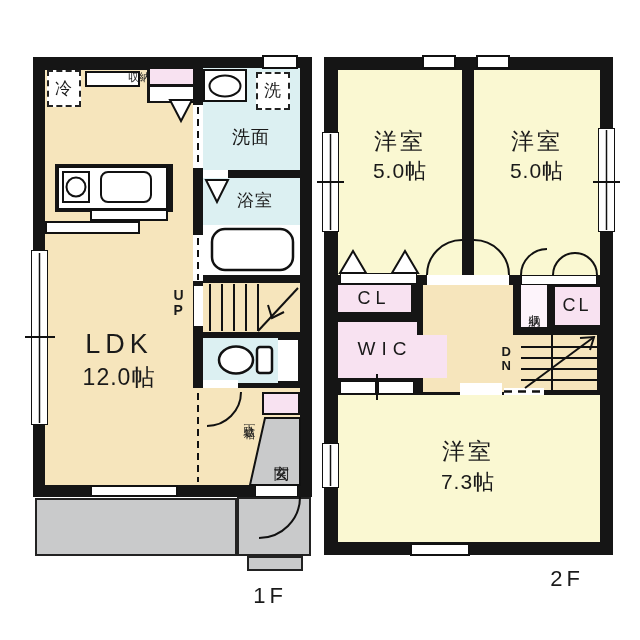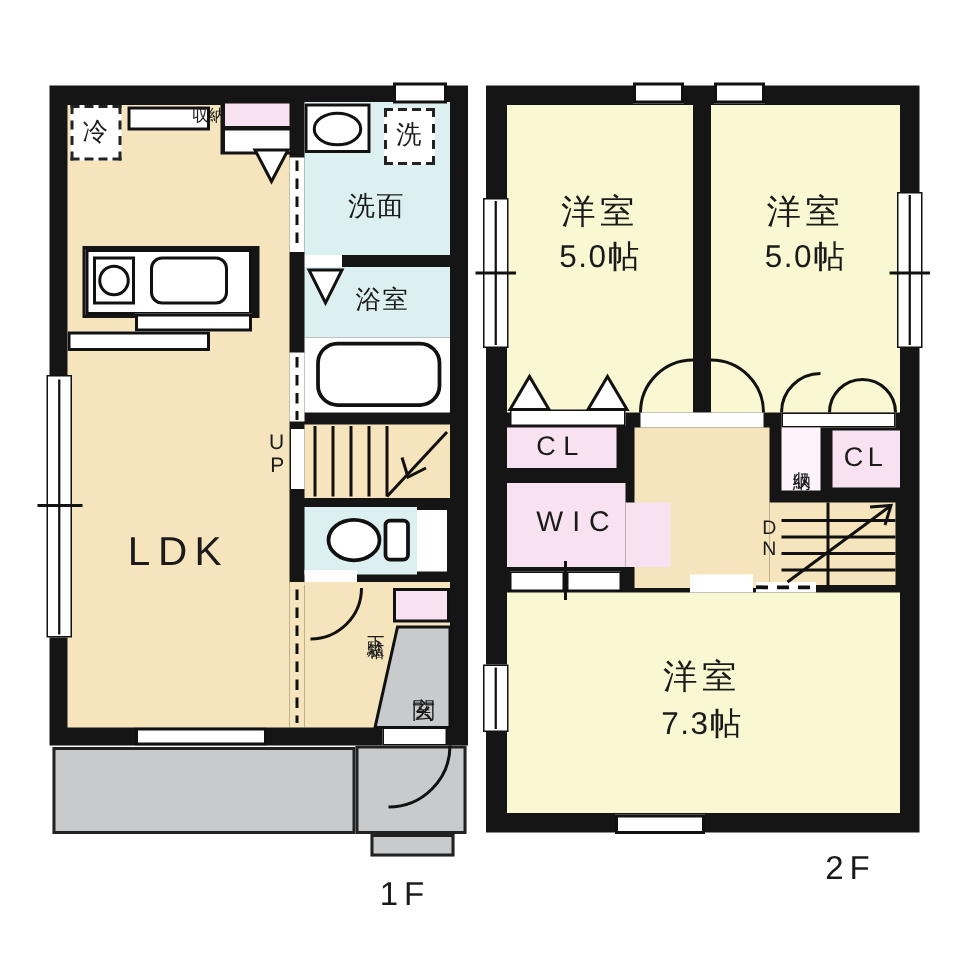--- a/index.html
+++ b/index.html
@@ -16,22 +16,22 @@
   .c-white{background:#FFFFFF;}
   .b2{border:2px solid #111;}
   .b15{border:1.5px solid #111;}
   .bd{border:2px dashed #222;}
   .bg3{border:2.5px solid #222;}
   #overlay{position:absolute;left:0;top:0;z-index:2;pointer-events:none;}
   #labels{position:absolute;left:0;top:0;width:640px;height:640px;z-index:3;pointer-events:none;}
   .lbl{position:absolute;transform:translate(-50%,-50%);color:#1a1a1a;white-space:nowrap;
        font-weight:500;letter-spacing:1px;}
   .vert{writing-mode:vertical-rl;text-orientation:upright;letter-spacing:2px;}
-  .stk{word-break:break-all;white-space:normal;line-height:1.1;text-align:right;width:17px;
-       font-weight:400;}
+  .stk{word-break:break-all;white-space:normal;line-height:1.1;text-align:left;width:17px;
+       font-weight:700;}
   .caption{font-size:22px;letter-spacing:4px;font-weight:500;}
 </style>
 </head>
 <body>
 
 <div id="canvas">
 
   <div class="plan" style="left:33px;top:57px;width:279px;height:440px;">
 
     <div class="r c-ldk" style="left:12px;top:13px;width:148px;height:415px;"></div>
@@ -196,21 +196,22 @@
   </svg>
 
   <div id="labels">
 
     <div class="lbl" style="left:64px;top:88px;font-size:17px;">冷</div>
     <div class="lbl" style="left:139px;top:77px;font-size:11px;letter-spacing:0;">収納</div>
     <div class="lbl" style="left:273px;top:90px;font-size:17px;">洗</div>
     <div class="lbl" style="left:251px;top:137px;font-size:18px;">洗面</div>
     <div class="lbl" style="left:255px;top:200px;font-size:17px;">浴室</div>
     <div class="lbl stk" style="left:182px;top:303px;font-size:14px;">UP</div>
-    <div class="lbl" style="left:119px;top:344px;font-size:27px;letter-spacing:5px;margin-top:24px;">LDK</div>
+    <div class="lbl" style="left:119px;top:344px;font-size:27px;letter-spacing:5px;">LDK</div>
+    <div class="lbl" style="left:119px;top:377px;font-size:23px;">12.0帖</div>
     <div class="lbl vert" style="left:249px;top:418px;font-size:11.5px;">下駄箱</div>
     <div class="lbl vert" style="left:281px;top:455px;font-size:15px;">玄関</div>
     <div class="lbl caption" style="left:270px;top:596px;">1F</div>
 
     <div class="lbl" style="left:400px;top:141px;font-size:23px;letter-spacing:3px;">洋室</div>
     <div class="lbl" style="left:400px;top:171px;font-size:21px;">5.0帖</div>
     <div class="lbl" style="left:537px;top:141px;font-size:23px;letter-spacing:3px;">洋室</div>
     <div class="lbl" style="left:537px;top:171px;font-size:21px;">5.0帖</div>
     <div class="lbl" style="left:374px;top:298px;font-size:18px;letter-spacing:5px;">CL</div>
     <div class="lbl" style="left:385px;top:349px;font-size:19px;letter-spacing:6px;text-align:center;">WIC</div>

